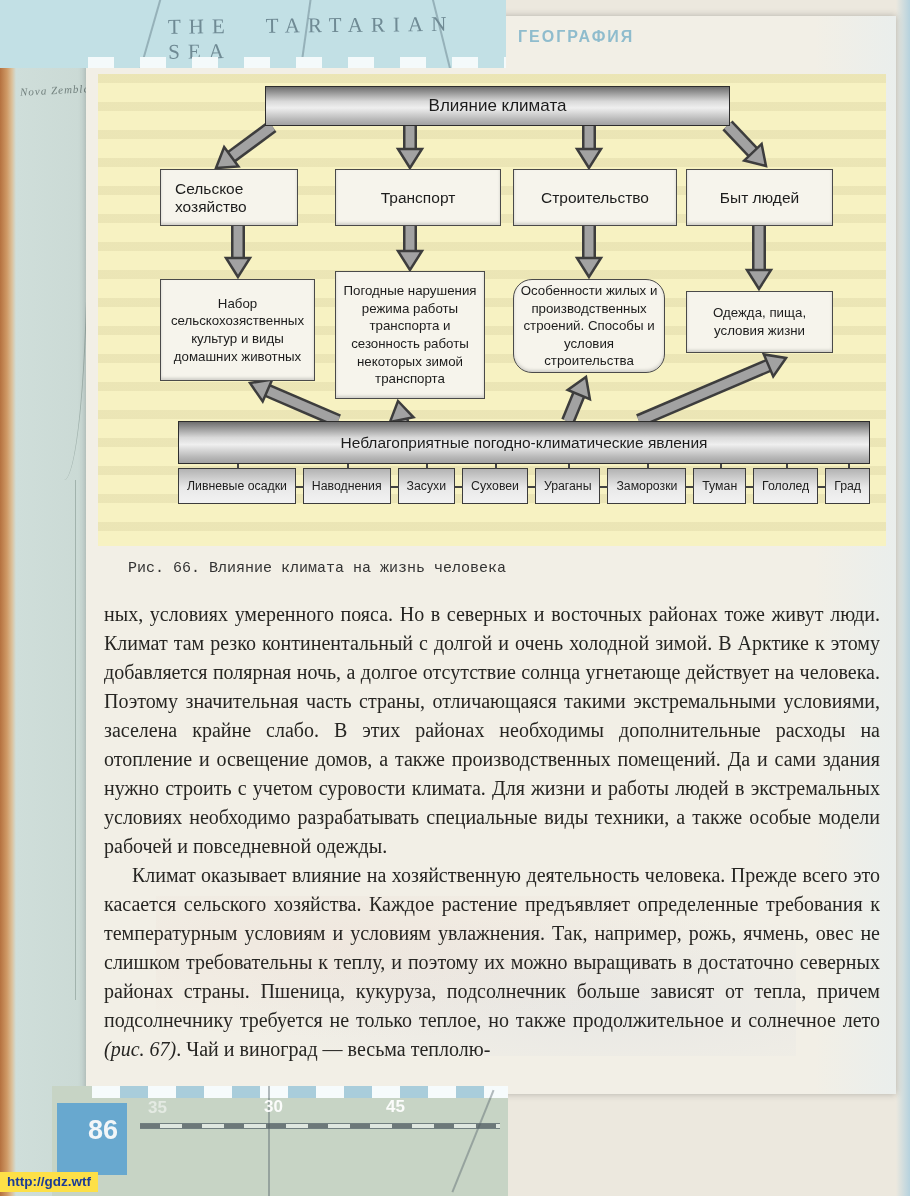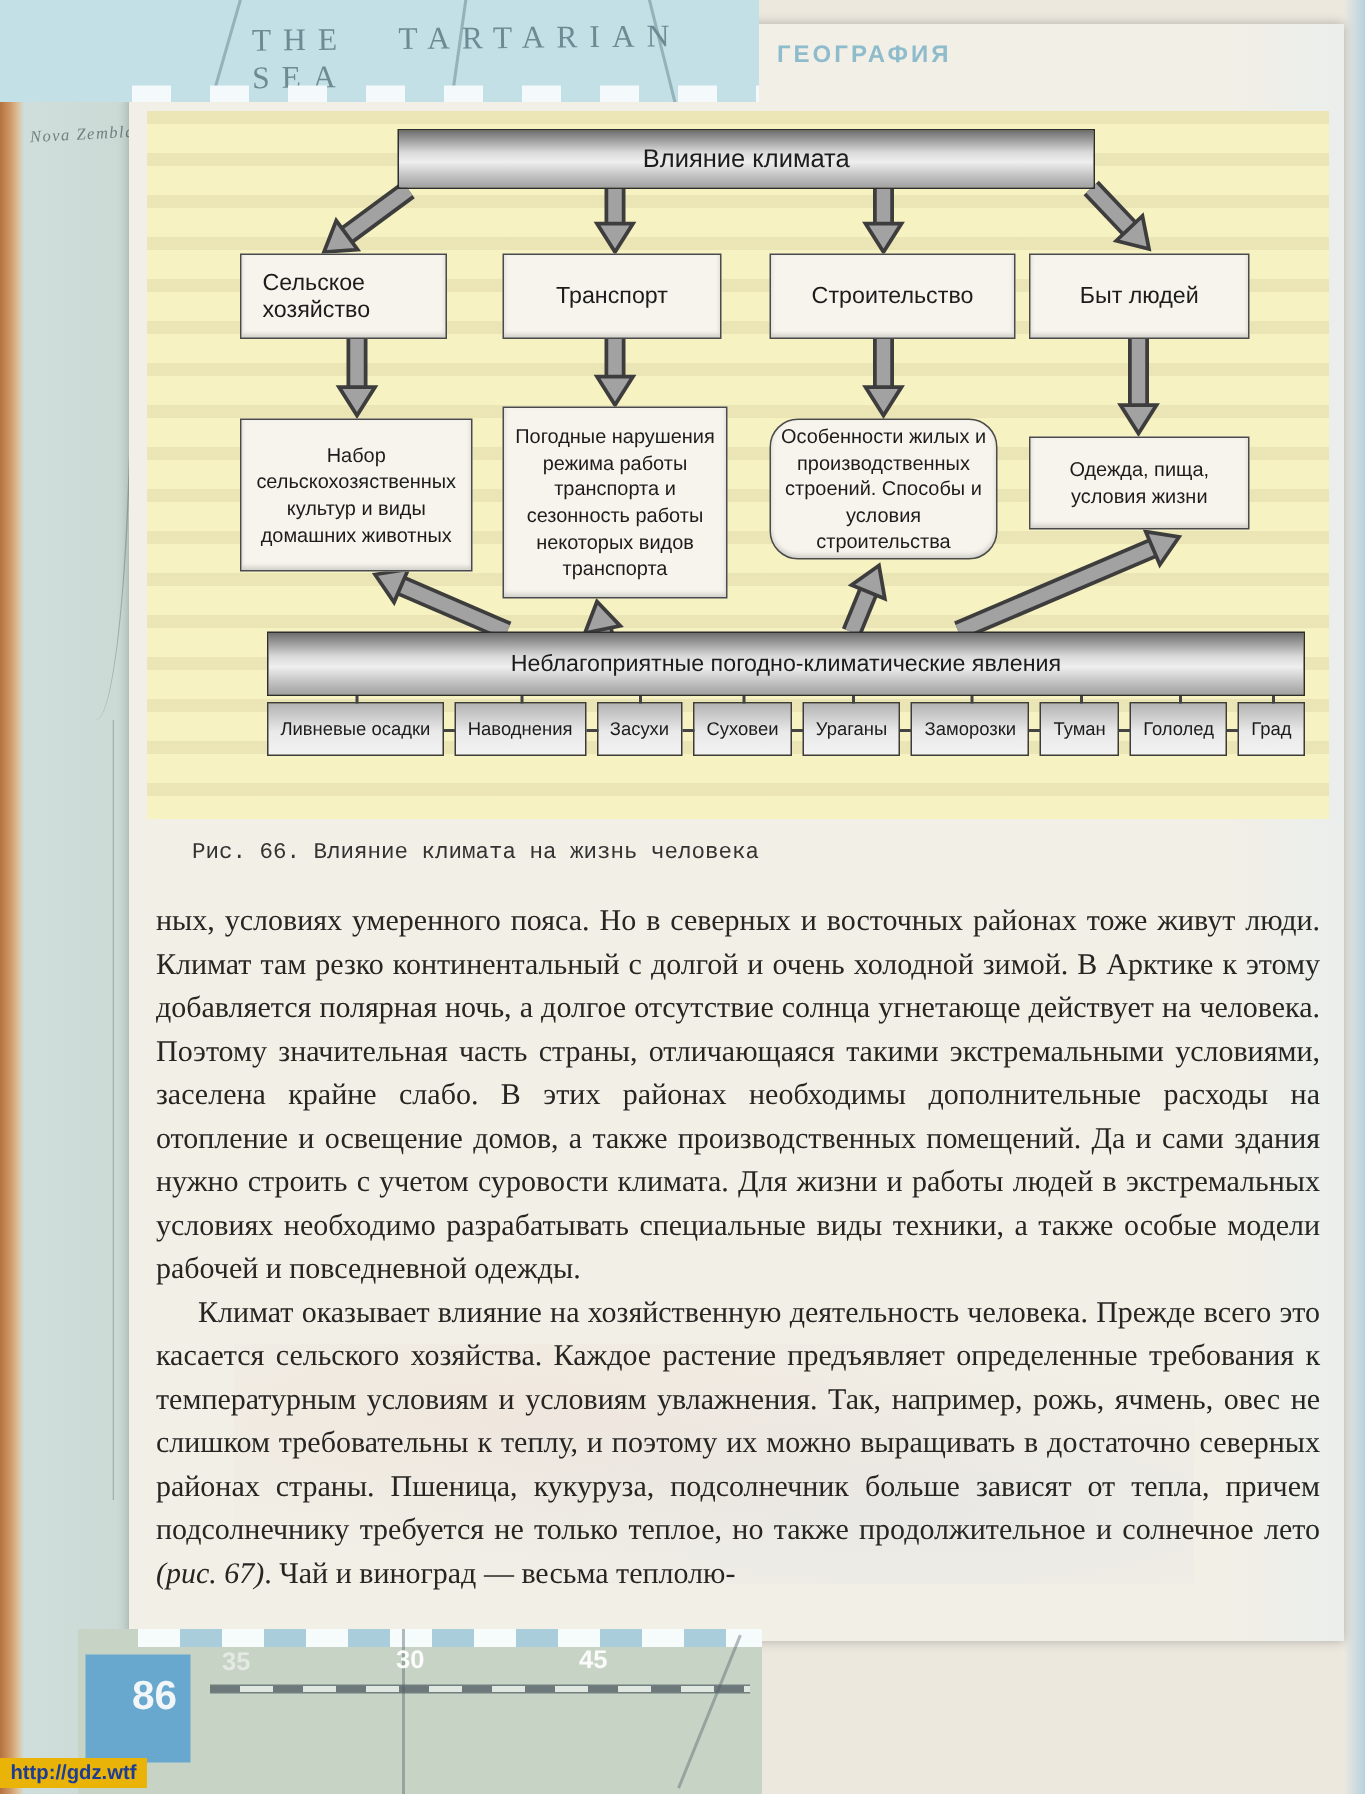--- a/index.html
+++ b/index.html
@@ -64,21 +64,21 @@
 
   .dbox { position:absolute; z-index:2; display:flex; align-items:center; justify-content:center;
     text-align:center; color:#1c1c1c; }
   .metal { background:linear-gradient(180deg,#6e6e6e 0%,#d9d9d9 38%,#efefef 55%,#b9b9b9 85%,#a2a2a2 100%);
     border:1.5px solid #2d2d2d; }
   .whitebox { background:#f6f4ec; border:1px solid #4a4a4a; box-shadow:inset 0 -2px 3px rgba(110,110,110,.28); }
 
   .root-box { left:167px; top:12px; width:465px; height:40px; font-size:17px; }
   .cat { height:57px; top:95px; font-size:15.5px; line-height:1.15; }
   .cat1 { left:62px;  width:138px; justify-content:flex-start; text-align:left; padding-left:14px; }
-  .cat2 { left:237px; width:146px; }
+  .cat2 { left:237px; width:166px; }
   .cat3 { left:415px; width:164px; }
   .cat4 { left:588px; width:147px; }
   .desc { font-size:13.3px; line-height:1.32; padding:3px 5px; }
   .desc1 { left:62px;  top:205px; width:155px; height:102px; }
   .desc2 { left:237px; top:197px; width:150px; height:128px; }
   .desc3 { left:415px; top:205px; width:152px; height:94px;border-radius:19px; }
   .desc4 { left:588px; top:217px; width:147px; height:62px; }
   .bottom-box { left:80px; top:347px; width:692px; height:43px; font-size:15.5px; }
 
   .phen-row { position:absolute; left:80px; top:394px; width:692px; height:36px; display:flex; gap:7px; z-index:2; }
@@ -97,21 +97,21 @@
   .bodytext p { margin:0; }
   .p2 { text-indent:28px; }
   .bleed { position:absolute; left:70px; top:880px; width:640px; height:160px; pointer-events:none;
     background:radial-gradient(ellipse at 30% 30%,rgba(215,160,150,.10),transparent 60%),
                radial-gradient(ellipse at 72% 70%,rgba(150,170,215,.10),transparent 60%); }
 
   
   .pagenum-block { position:absolute; left:57px; top:1103px; width:70px; height:72px;
     background:#68a8cf; z-index:3; color:#f2f6f8; font-size:27px; font-weight:bold;
     text-align:right; padding:12px 9px 0 0; }
-  .watermark { position:absolute; left:0; top:1172px; background:#eab308; color:#1c3c96;
+  .watermark { position:absolute; left:0; top:1172px; background:#fde047; color:#1c3c96;
     font-size:13.5px; font-weight:bold; padding:2px 7px 3px; z-index:5; }
 </style>
 </head>
 <body>
 
 <div class="stage">
 
   <div class="left-strip">
     <div class="river1"></div>
     <div class="river2"></div>
@@ -189,21 +189,21 @@
       </svg>
 
       <div class="dbox metal root-box">Влияние климата</div>
 
       <div class="dbox whitebox cat cat1">Сельское хозяйство</div>
       <div class="dbox whitebox cat cat2">Транспорт</div>
       <div class="dbox whitebox cat cat3">Строительство</div>
       <div class="dbox whitebox cat cat4">Быт людей</div>
 
       <div class="dbox whitebox desc desc1">Набор сельскохозяственных культур и виды домашних животных</div>
-      <div class="dbox whitebox desc desc2">Погодные нарушения режима работы транспорта и сезонность работы некоторых видов транспорта</div>
+      <div class="dbox whitebox desc desc2">Погодные нарушения режима работы транспорта и сезонность работы некоторых зимой транспорта</div>
       <div class="dbox whitebox desc desc3">Особенности жилых и производственных строений. Способы и условия строительства</div>
       <div class="dbox whitebox desc desc4">Одежда, пища, условия жизни</div>
 
       <div class="dbox metal bottom-box">Неблагоприятные погодно-климатические явления</div>
 
       <div class="phen-row">
         <div class="phen">Ливневые осадки</div>
         <div class="phen">Наводнения</div>
         <div class="phen">Засухи</div>
         <div class="phen">Суховеи</div>

